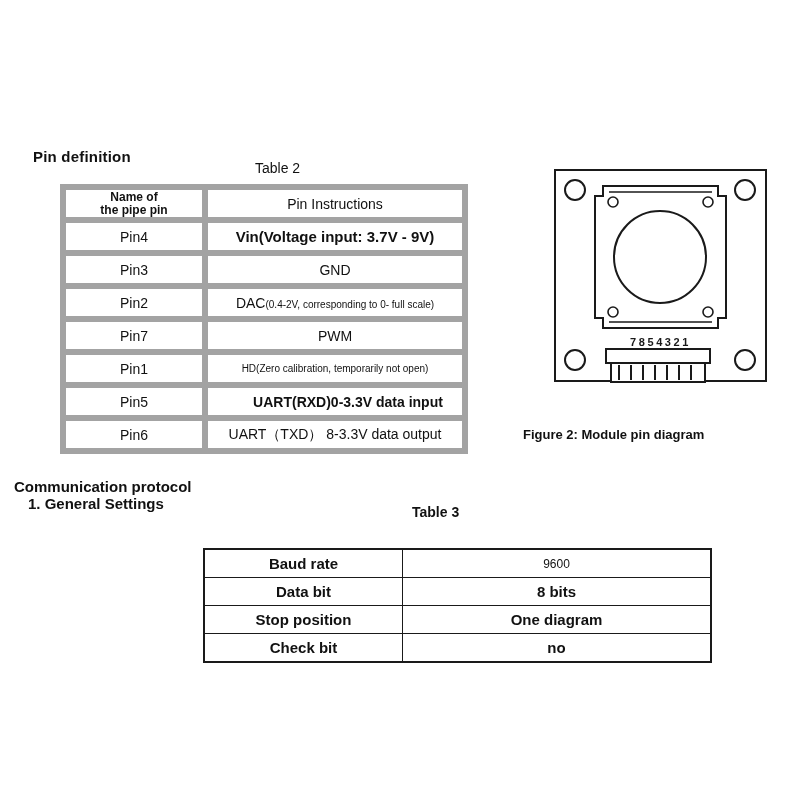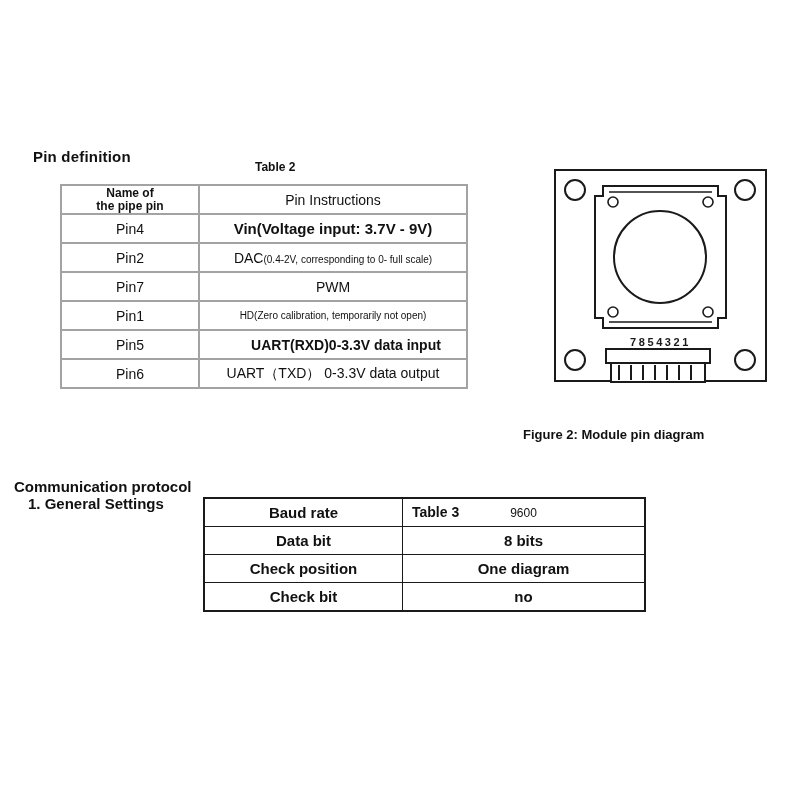--- a/index.html
+++ b/index.html
@@ -22,22 +22,22 @@
   #pin-definition-heading {
     left: 33px;
     top: 148px;
     font-size: 15px;
     font-weight: 600;
     letter-spacing: 0.2px;
   }
   #table2-caption {
     left: 255px;
     top: 160px;
-    font-size: 12px;
-    font-weight: 700;
+    font-size: 14px;
+    font-weight: 400;
   }
   #comm-protocol-heading {
     left: 14px;
     top: 478px;
     font-size: 15px;
     font-weight: 600;
   }
   #general-settings-heading {
     left: 28px;
     top: 495px;
@@ -60,21 +60,21 @@
   
   #pin-table {
     left: 60px;
     top: 184px;
     width: 408px;
     border-collapse: collapse;
     table-layout: fixed;
     border: 2px solid #1a1a1a;
   }
   #pin-table td, #pin-table th {
-    border: 2px solid #a3a3a3;
+    border: 6px solid #a3a3a3;
     text-align: center;
     vertical-align: middle;
     padding: 0;
     height: 27px;
     font-weight: 400;
   }
   #pin-table .col-name { width: 136px; }
   #pin-table .hdr {
     font-size: 12px;
     font-weight: 700;
@@ -91,22 +91,22 @@
   #pin-table .v-med { font-size: 14px; font-weight: 400; }
   #pin-table .v-small { font-size: 10px; font-weight: 400; text-align: center; }
   #pin-table .v-uart { font-size: 14px; font-weight: 700; padding-left: 26px; }
   #pin-table .v-uart2 { font-size: 14px; font-weight: 400; }
   #pin-table .dac-lead { font-size: 14px; }
   #pin-table .dac-sub { font-size: 10px; }
 
   
   #settings-table {
     left: 203px;
-    top: 497px;
-    width: 443px;
+    top: 548px;
+    width: 509px;
     border-collapse: collapse;
     table-layout: fixed;
     border: 2px solid #1a1a1a;
   }
   #settings-table td {
     border: 1px solid #1a1a1a;
     text-align: center;
     vertical-align: middle;
     height: 27px;
     padding: 0;
@@ -140,40 +140,44 @@
       </th>
       <th class="hdr-instructions">Pin Instructions</th>
     </tr>
   </thead>
   <tbody>
     <tr>
       <td class="col-name pin-name">Pin4</td>
       <td class="v-big">Vin(Voltage input: 3.7V - 9V)</td>
     </tr>
     <tr>
+      <td class="col-name pin-name">Pin3</td>
+      <td class="v-med">GND</td>
+    </tr>
+    <tr>
       <td class="col-name pin-name">Pin2</td>
       <td>
         <span class="dac-lead">DAC</span><span class="dac-sub">(0.4-2V, corresponding to 0- full scale)</span>
       </td>
     </tr>
     <tr>
       <td class="col-name pin-name">Pin7</td>
       <td class="v-med">PWM</td>
     </tr>
     <tr>
       <td class="col-name pin-name">Pin1</td>
       <td class="v-small">HD(Zero calibration, temporarily not open)</td>
     </tr>
     <tr>
       <td class="col-name pin-name">Pin5</td>
       <td class="v-uart">UART(RXD)0-3.3V data input</td>
     </tr>
     <tr>
       <td class="col-name pin-name">Pin6</td>
-      <td class="v-uart2">UART（TXD） 0-3.3V data output</td>
+      <td class="v-uart2">UART（TXD） 8-3.3V data output</td>
     </tr>
   </tbody>
 </table>
 
 <svg class="abs" id="module-diagram" viewBox="0 0 215 235">
 
   <rect x="2" y="2" width="211" height="211" fill="#ffffff" stroke="#1a1a1a" stroke-width="2"></rect>
 
   <circle cx="22" cy="22" r="10" fill="#ffffff" stroke="#1a1a1a" stroke-width="2"></circle>
   <circle cx="192" cy="22" r="10" fill="#ffffff" stroke="#1a1a1a" stroke-width="2"></circle>
@@ -218,21 +222,21 @@
   <tbody>
     <tr>
       <td class="col-label lbl">Baud rate</td>
       <td class="val-s">9600</td>
     </tr>
     <tr>
       <td class="col-label lbl">Data bit</td>
       <td class="val-b">8 bits</td>
     </tr>
     <tr>
-      <td class="col-label lbl">Check position</td>
+      <td class="col-label lbl">Stop position</td>
       <td class="val-b">One diagram</td>
     </tr>
     <tr>
       <td class="col-label lbl">Check bit</td>
       <td class="val-b">no</td>
     </tr>
   </tbody>
 </table>
 
 </body></html>

